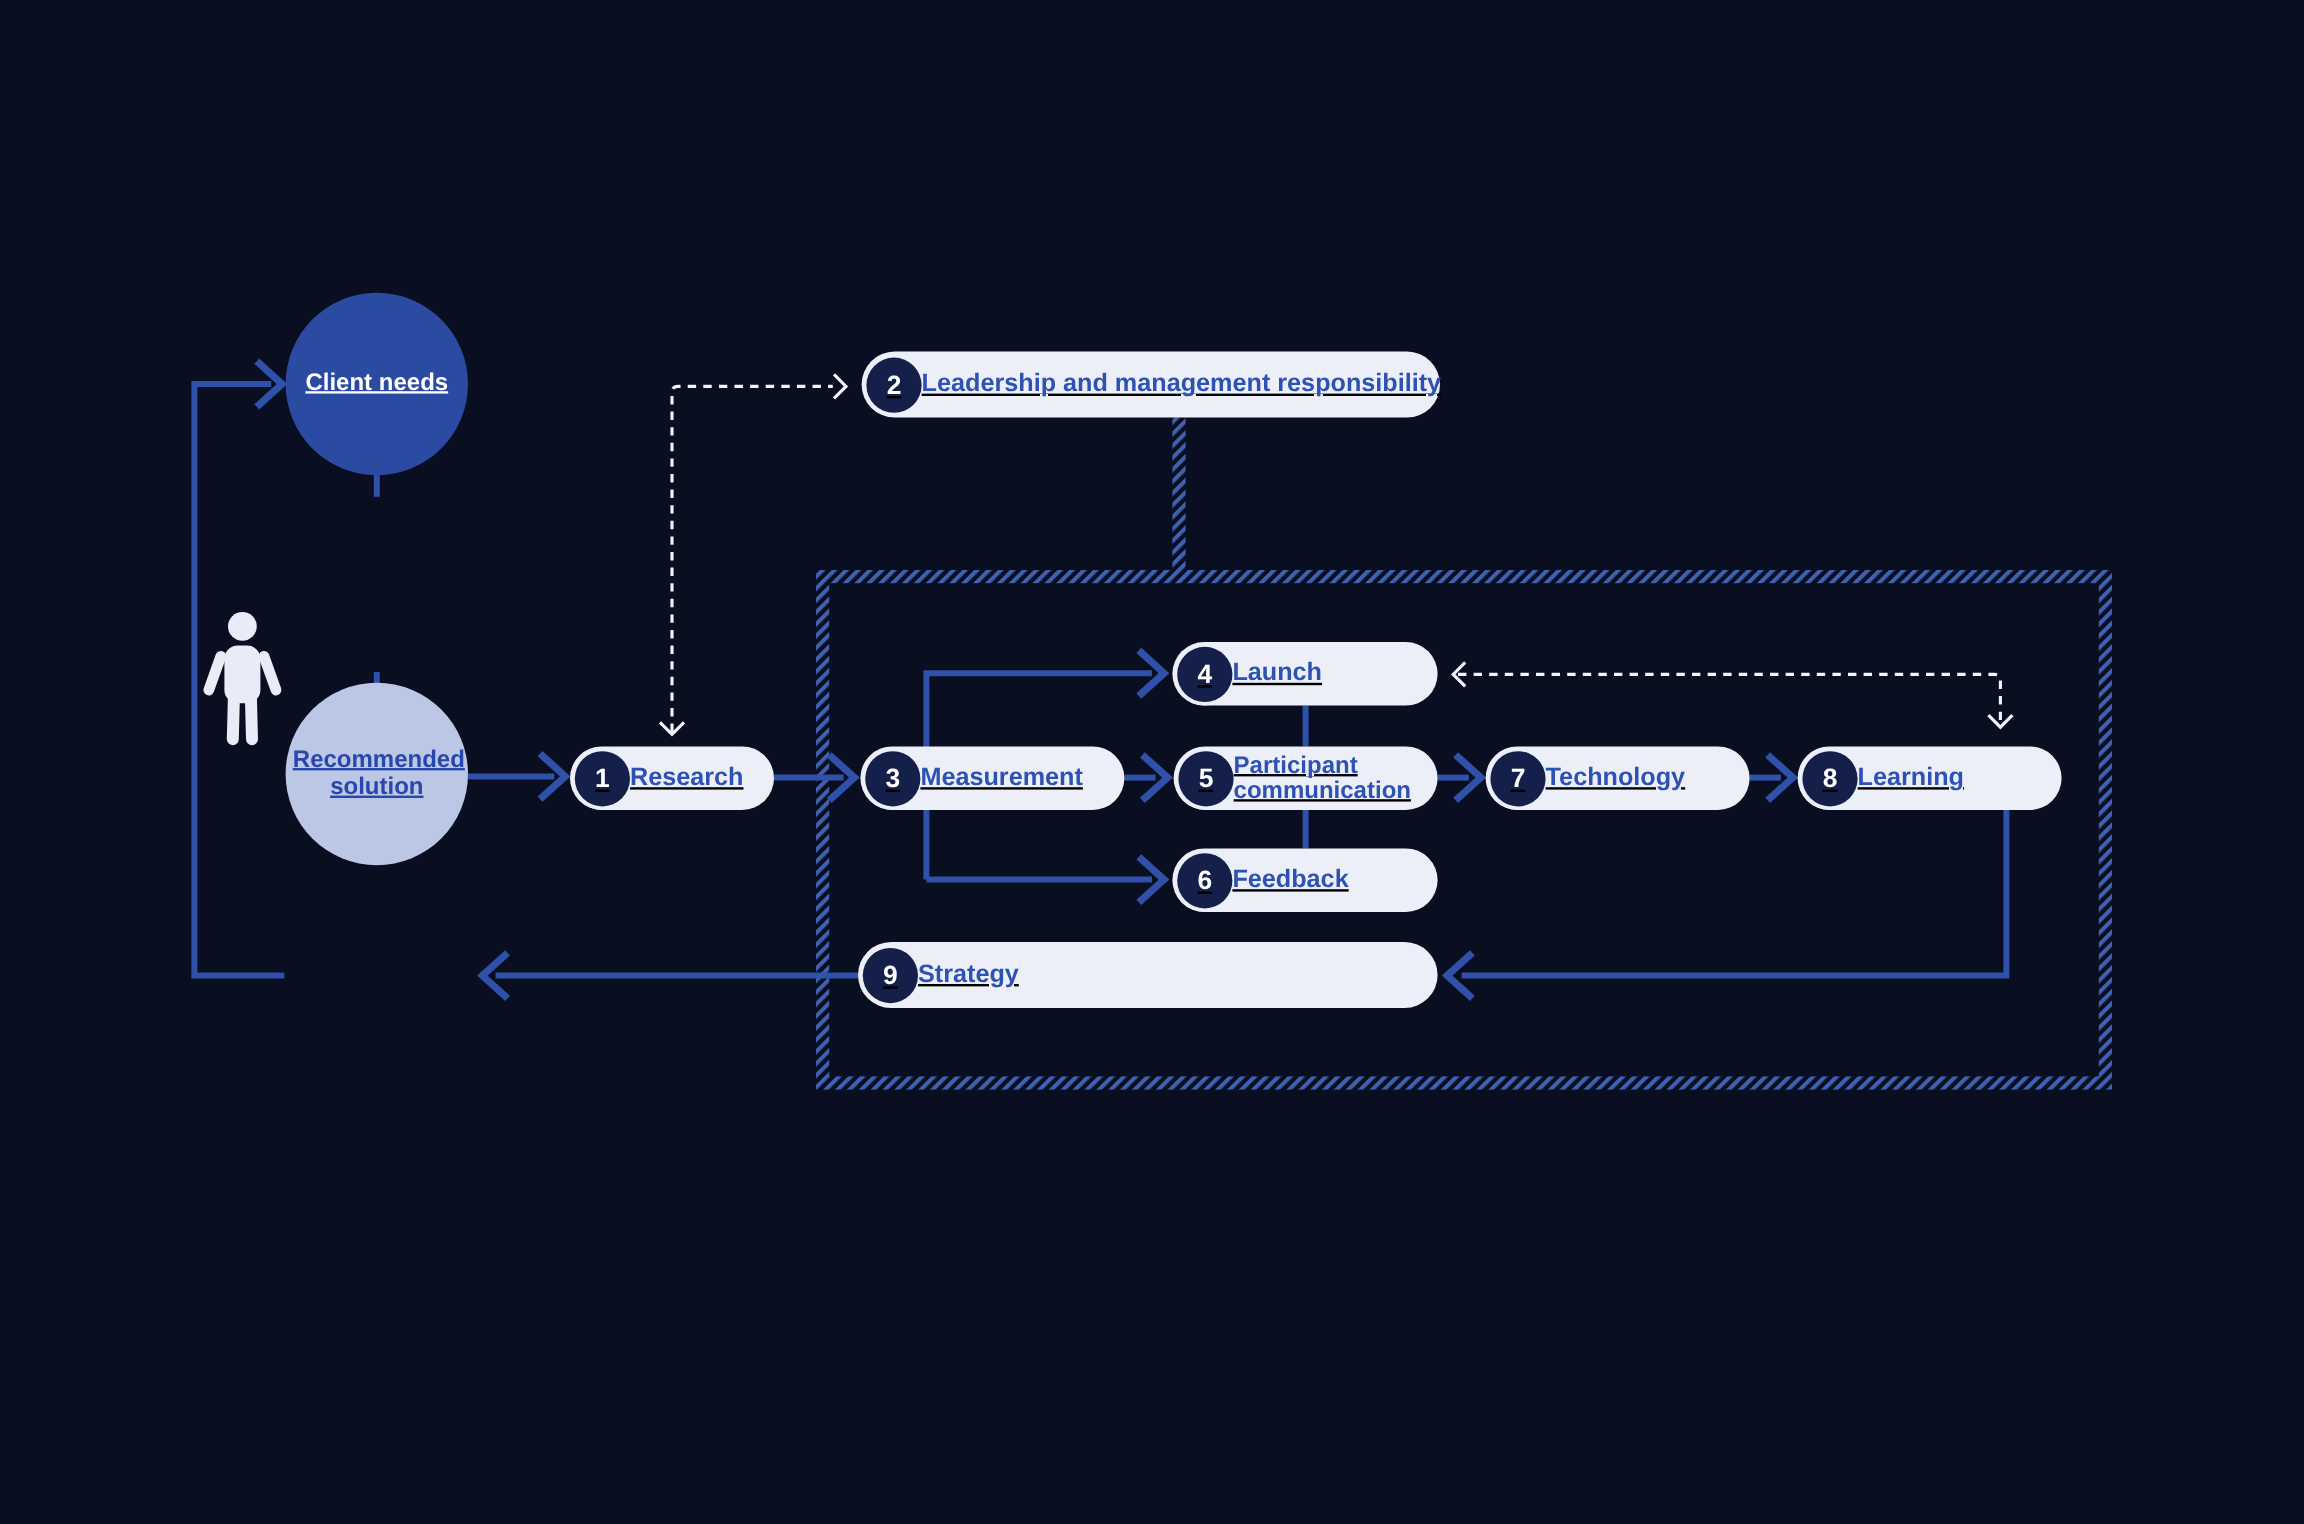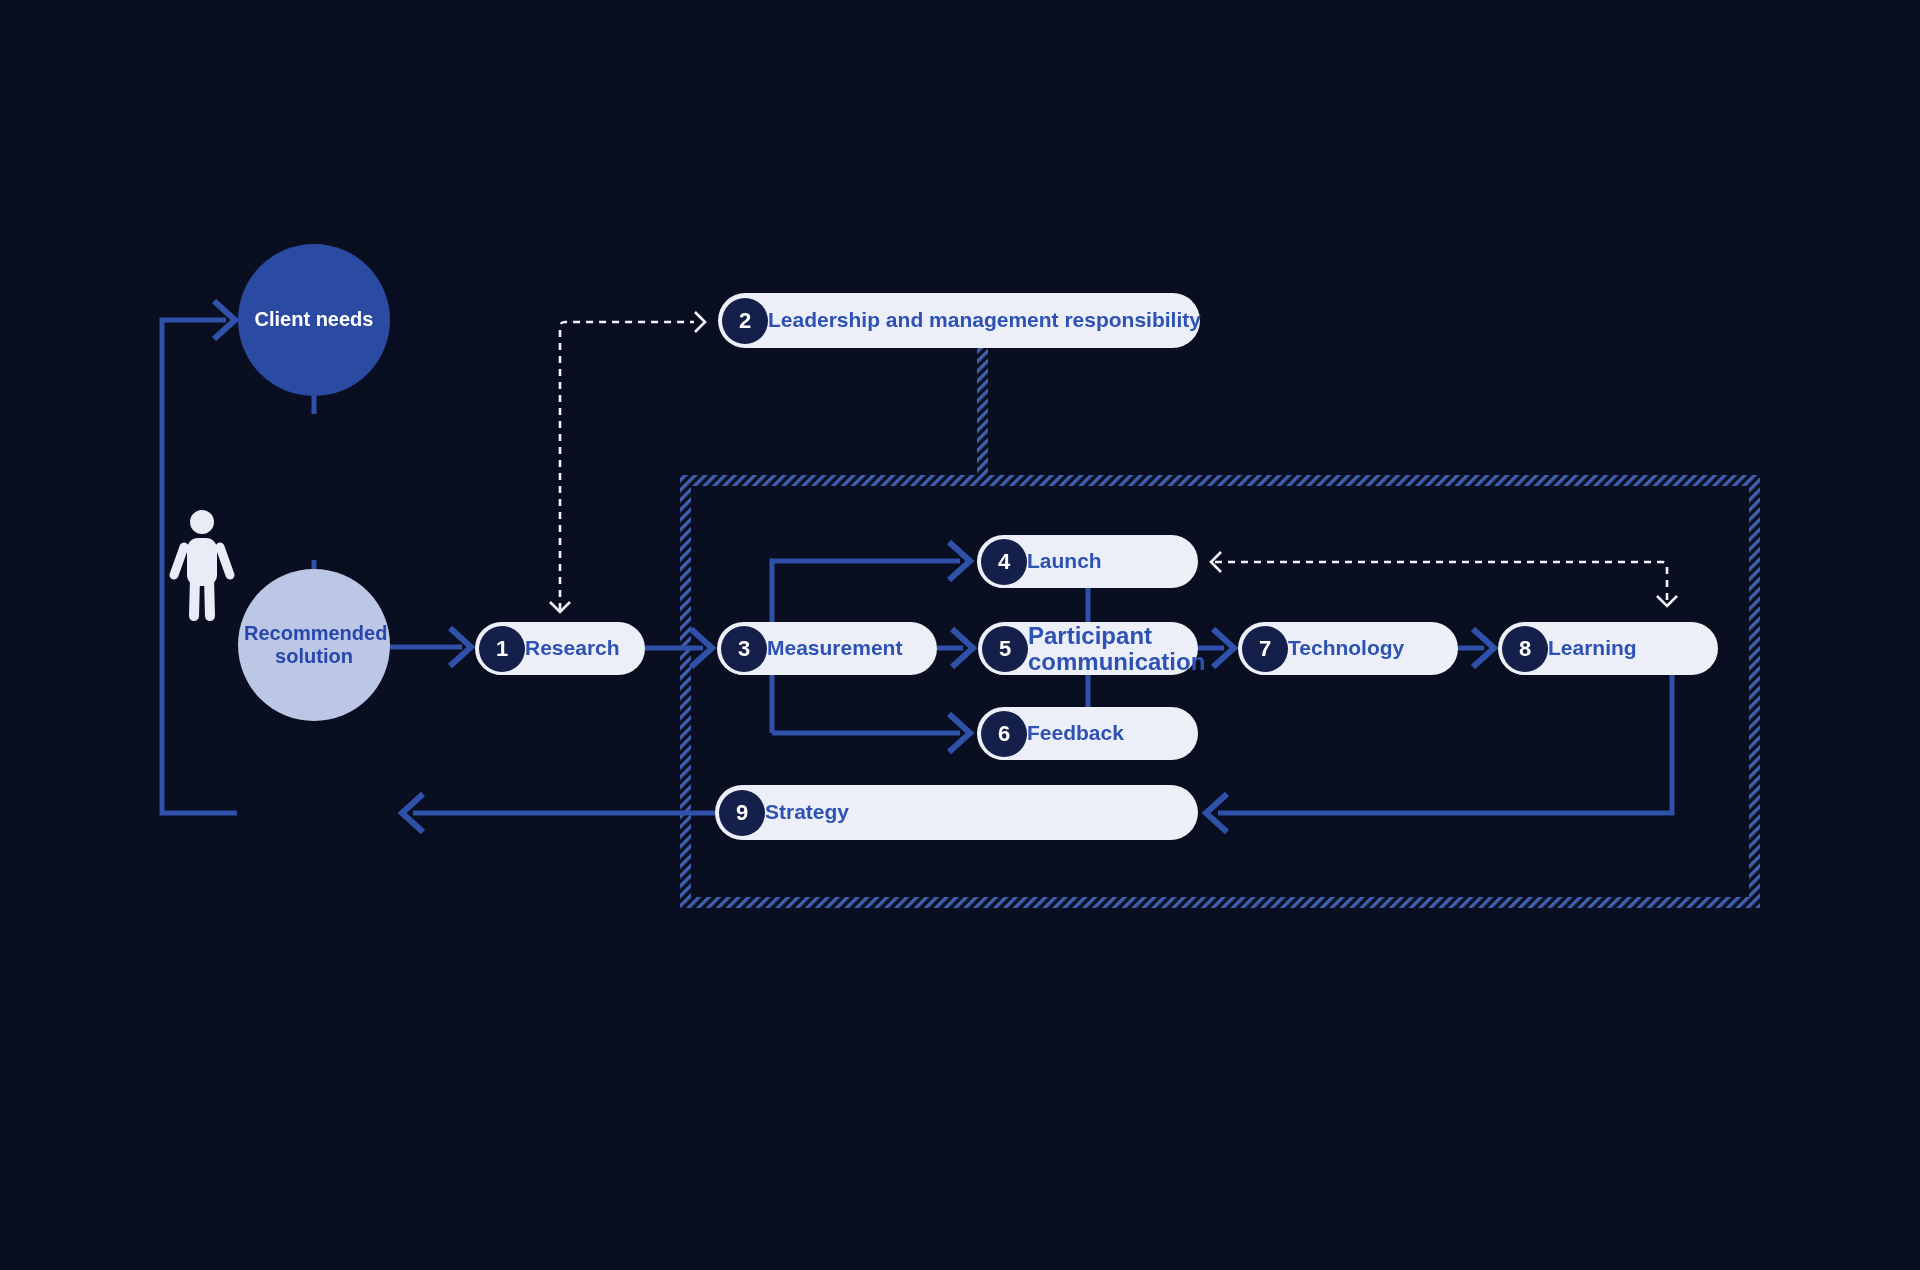--- a/index.html
+++ b/index.html
@@ -13,21 +13,21 @@
     --line:#2f51a9;
     --hatch:#4060b0;
     --dash:#f2f4fa;
   }
   html,body{margin:0;padding:0;background:var(--bg);}
   .canvas{
     position:relative;width:1920px;height:1270px;background:var(--bg);
     overflow:hidden;font-family:"Liberation Sans",sans-serif;
   }
   svg.connectors{position:absolute;left:0;top:0;z-index:1;}
-  .node{position:absolute;z-index:2;box-sizing:border-box;}
+  .node{position:absolute;z-index:2;box-sizing:border-box;text-decoration:underline;}
 
   
   .flow-circle{
     border-radius:50%;display:flex;align-items:center;justify-content:center;
     text-align:center;font-weight:bold;font-size:20px;line-height:1.16;
   }
   .flow-circle .clabel{max-width:140px;}
   .flow-circle.dark{background:var(--dark-circle);color:#fff;}
   .flow-circle.light{background:var(--light-circle);color:var(--circle-text-light);}
 
@@ -38,21 +38,21 @@
   }
   .pill .num{
     flex:0 0 auto;width:46px;height:46px;border-radius:50%;background:var(--num-bg);
     color:#fff;font-weight:bold;font-size:22px;display:flex;align-items:center;
     justify-content:center;box-shadow:0 0 0 3px var(--pill-bg);
   }
   .pill .plabel{
     flex:1 1 auto;color:var(--pill-text);font-weight:bold;
     font-size:21px;line-height:1.05;white-space:nowrap;
   }
-  .pill .plabel.wrap{white-space:normal;font-size:24px;max-width:162px;margin:0 auto;}
+  .pill .plabel.wrap{white-space:normal;font-size:20px;max-width:162px;margin:0 auto;}
 </style>
 </head>
 <body>
 
 <div class="canvas">
 
   <svg class="connectors" width="1920" height="1270" viewBox="0 0 1920 1270">
     <defs>
       <pattern id="hatch" patternUnits="userSpaceOnUse" width="7" height="7" patternTransform="rotate(45)">
         <rect width="7" height="7" fill="#0a0e21"></rect>

